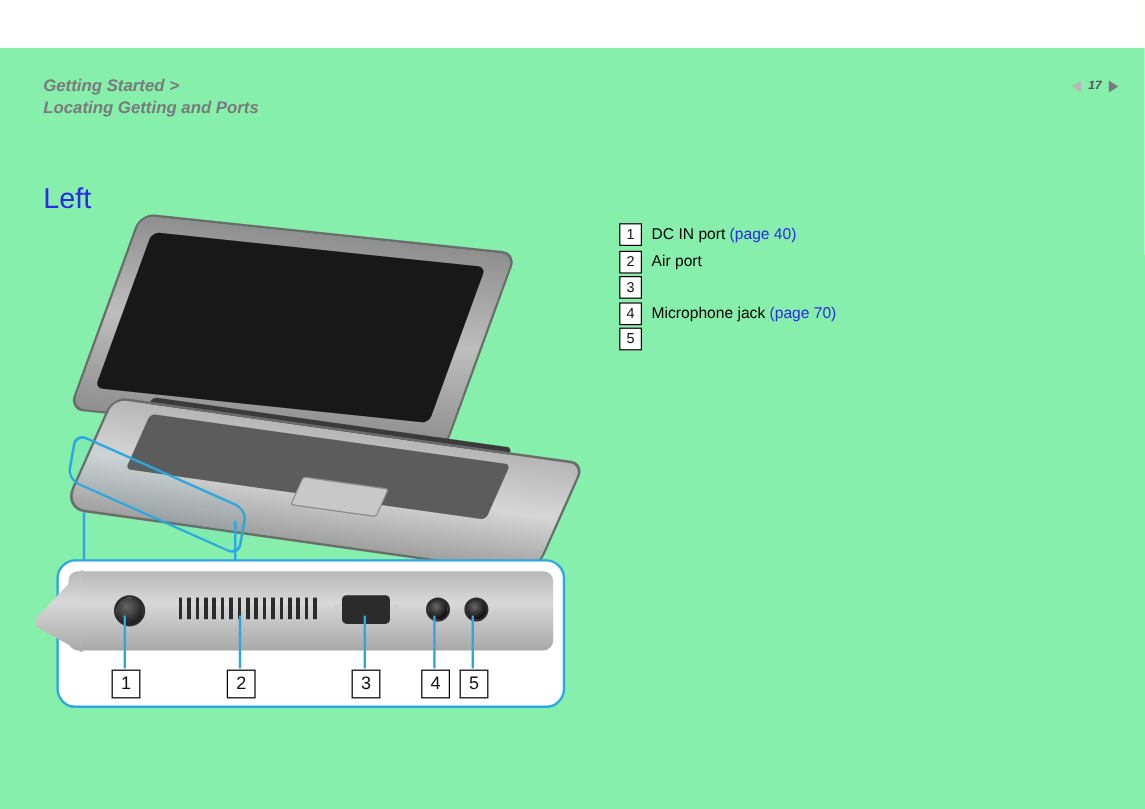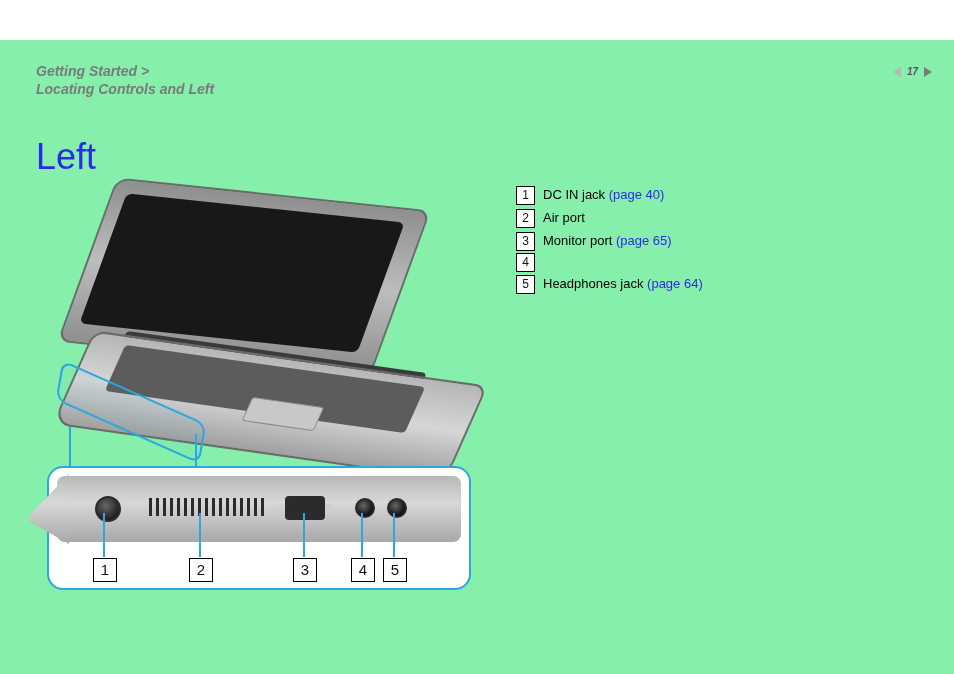--- a/index.html
+++ b/index.html
@@ -58,22 +58,22 @@
     font-size: 10px;
     font-weight: 700;
     font-style: italic;
     color: #555;
   }
 
   
   .title {
     position: absolute;
     left: 36px;
-    top: 96px;
-    font-size: 36px;
+    top: 112px;
+    font-size: 24px;
     color: #2a2ae8;
     font-weight: 400;
   }
 
   
   .diagram-area {
     position: absolute;
     left: 47px;
     top: 142px;
     width: 430px;
@@ -281,21 +281,21 @@
   .legend .lbl { color: #000; }
   .legend .pg  { color: #2a2ae8; }
 
 </style>
 </head>
 <body>
 <div class="page">
 
   <div class="breadcrumb">
     <span>Getting Started &gt;</span>
-    <span class="line2">Locating Controls and Left</span>
+    <span class="line2">Locating Getting and Ports</span>
   </div>
 
   <div class="page-number-wrap">
     <div class="nav-arrow nav-prev"></div>
     <span class="page-number">17</span>
     <div class="nav-arrow nav-next"></div>
   </div>
 
   <div class="title">Left</div>
 
@@ -334,39 +334,36 @@
     <div class="numbox n2">2</div>
     <div class="numbox n3">3</div>
     <div class="numbox n4">4</div>
     <div class="numbox n5">5</div>
   </div>
 
   <div class="legend">
     <div class="row">
       <span class="lnum">1</span>
       <span>
-        <span class="lbl">DC IN jack </span><span class="pg">(page 40)</span>
+        <span class="lbl">DC IN port </span><span class="pg">(page 40)</span>
       </span>
     </div>
     <div class="row">
       <span class="lnum">2</span>
       <span>
         <span class="lbl">Air port</span><span class="pg"></span>
       </span>
     </div>
     <div class="row">
       <span class="lnum">3</span>
+    </div>
+    <div class="row">
+      <span class="lnum">4</span>
       <span>
-        <span class="lbl">Monitor port </span><span class="pg">(page 65)</span>
+        <span class="lbl">Microphone jack </span><span class="pg">(page 70)</span>
       </span>
     </div>
     <div class="row">
-      <span class="lnum">4</span>
-    </div>
-    <div class="row">
       <span class="lnum">5</span>
-      <span>
-        <span class="lbl">Headphones jack </span><span class="pg">(page 64)</span>
-      </span>
     </div>
   </div>
 
 </div>
 
 </body></html>

